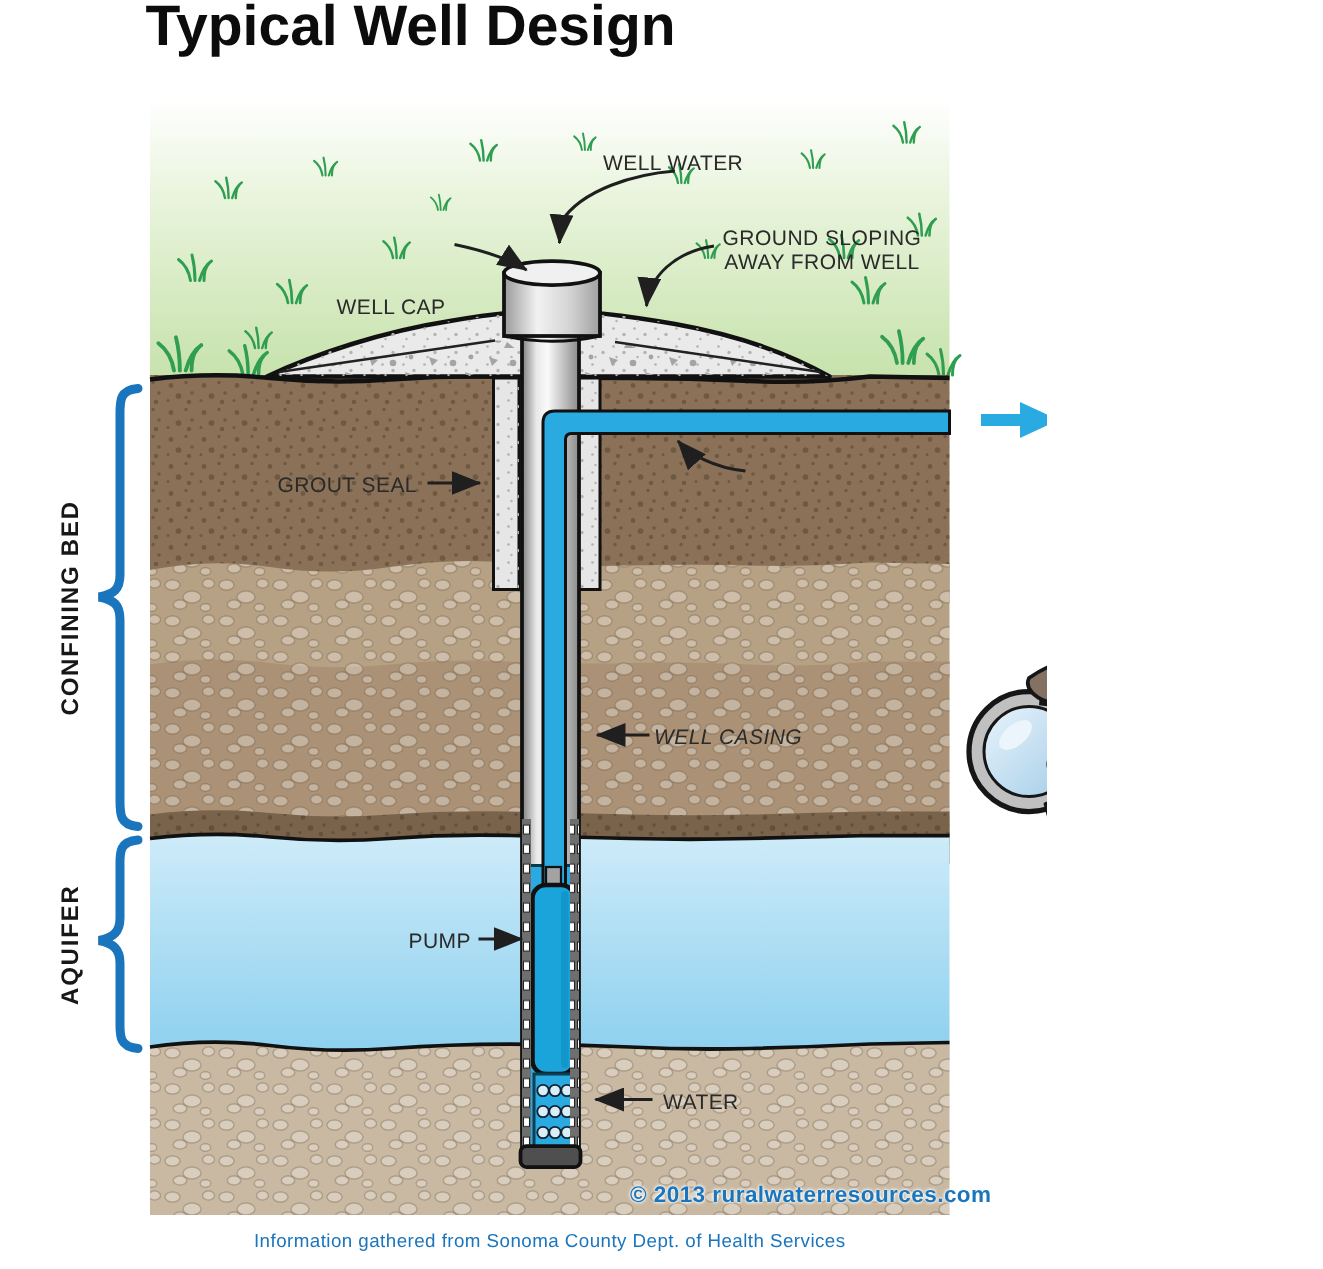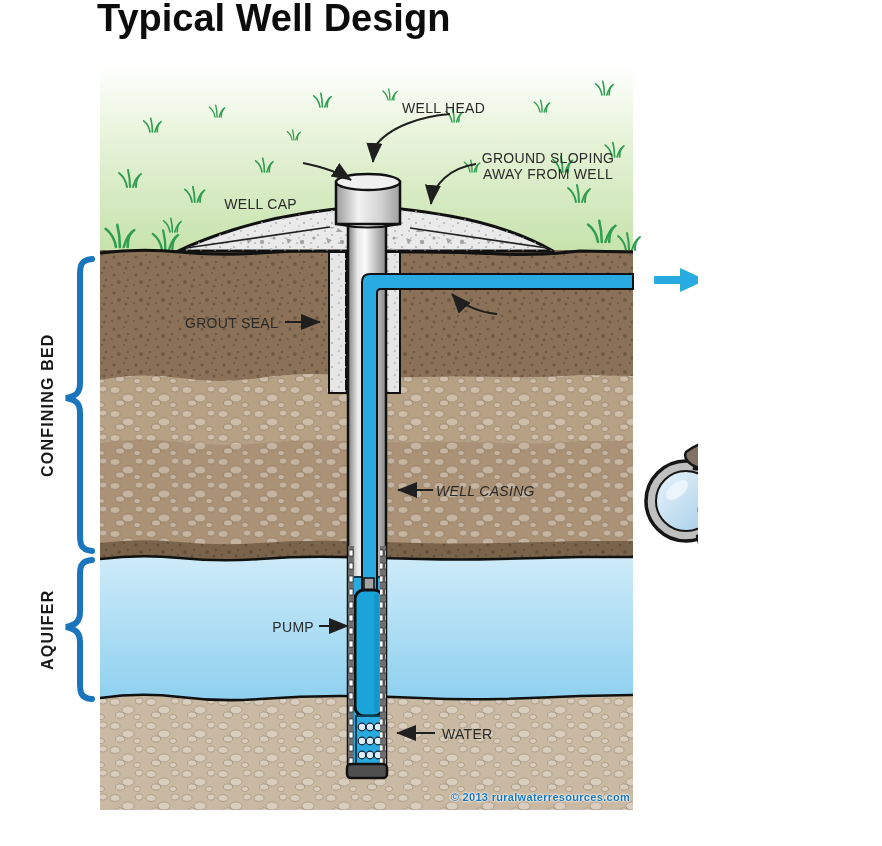--- a/index.html
+++ b/index.html
@@ -18,21 +18,21 @@
   }
   .center{text-align:center;white-space:normal;}
   .right{text-align:right;}
   .vert{
     position:absolute;display:flex;align-items:center;justify-content:center;
     writing-mode:vertical-rl;transform:rotate(180deg);
     font-size:16px;letter-spacing:1.2px;color:#171717;font-weight:bold;
   }
   .blue-text{color:var(--accent-blue,#1b75bc);}
   .copyright{
-    left:420px;top:789px;width:210px;text-align:right;font-size:11px;font-weight:bold;
+    left:420px;top:789px;width:210px;text-align:right;font-size:15px;font-weight:bold;
     text-shadow:0 0 3px #fff,0 0 2px #fff,0 0 1px #fff;
   }
   .caption{left:100px;top:819px;width:533px;text-align:center;font-size:12.5px;}
 </style>
 </head>
 <body>
 
 <div class="stage">
 
 <svg width="882" height="846" viewBox="0 0 882 846">
@@ -284,29 +284,30 @@
       <path d="M734,432 L737,470" stroke="#161616" stroke-width="1.6"></path>
     </g>
     <path d="M727,682 C724,716 725,756 733,796 C736,812 738,824 737,832 L770,833 C772,806 772,770 772,738 L775,710 C780,744 790,778 803,804 C807,812 810,820 810,827 L842,828 C840,812 833,795 825,776 C813,747 804,712 801,684 Z" fill="#141414"></path>
     <path d="M702,833 C712,824 732,822 744,827 L768,831 C773,837 768,843 756,843 L713,843 C702,843 696,839 702,833 Z" fill="#141414"></path>
     <path d="M788,828 C798,820 816,818 828,823 L846,827 C851,833 846,840 834,840 L797,840 C787,840 783,834 788,828 Z" fill="#141414"></path>
   </g>
 </svg>
 
 <div class="lbl title">Typical Well Design</div>
 
-<div class="lbl" style="left:402px;top:100px;">WELL HEAD</div>
+<div class="lbl" style="left:402px;top:100px;">WELL WATER</div>
 <div class="lbl right" style="left:200px;top:156px;width:97px;margin-top:40px;">WELL CAP</div>
 <div class="lbl center" style="left:478px;top:150px;width:140px;">
   <div>GROUND SLOPING</div>
   <div>AWAY FROM WELL</div>
 </div>
 <div class="lbl right" style="left:178px;top:315px;width:100px;">GROUT SEAL</div>
 <div class="lbl" style="left:436px;top:483px;font-style:italic;">WELL CASING</div>
 <div class="lbl right" style="left:250px;top:619px;width:64px;">PUMP</div>
 <div class="lbl" style="left:442px;top:726px;">WATER</div>
 
 <div class="vert" style="left:33px;top:262px;height:286px;width:30px;">CONFINING BED</div>
 <div class="vert" style="left:33px;top:560px;height:140px;width:30px;">AQUIFER</div>
 
 <div class="lbl blue-text copyright">© 2013 ruralwaterresources.com</div>
+<div class="lbl blue-text caption">Information gathered from Sonoma County Dept. of Health Services</div>
 
 </div>
 
 </body></html>

